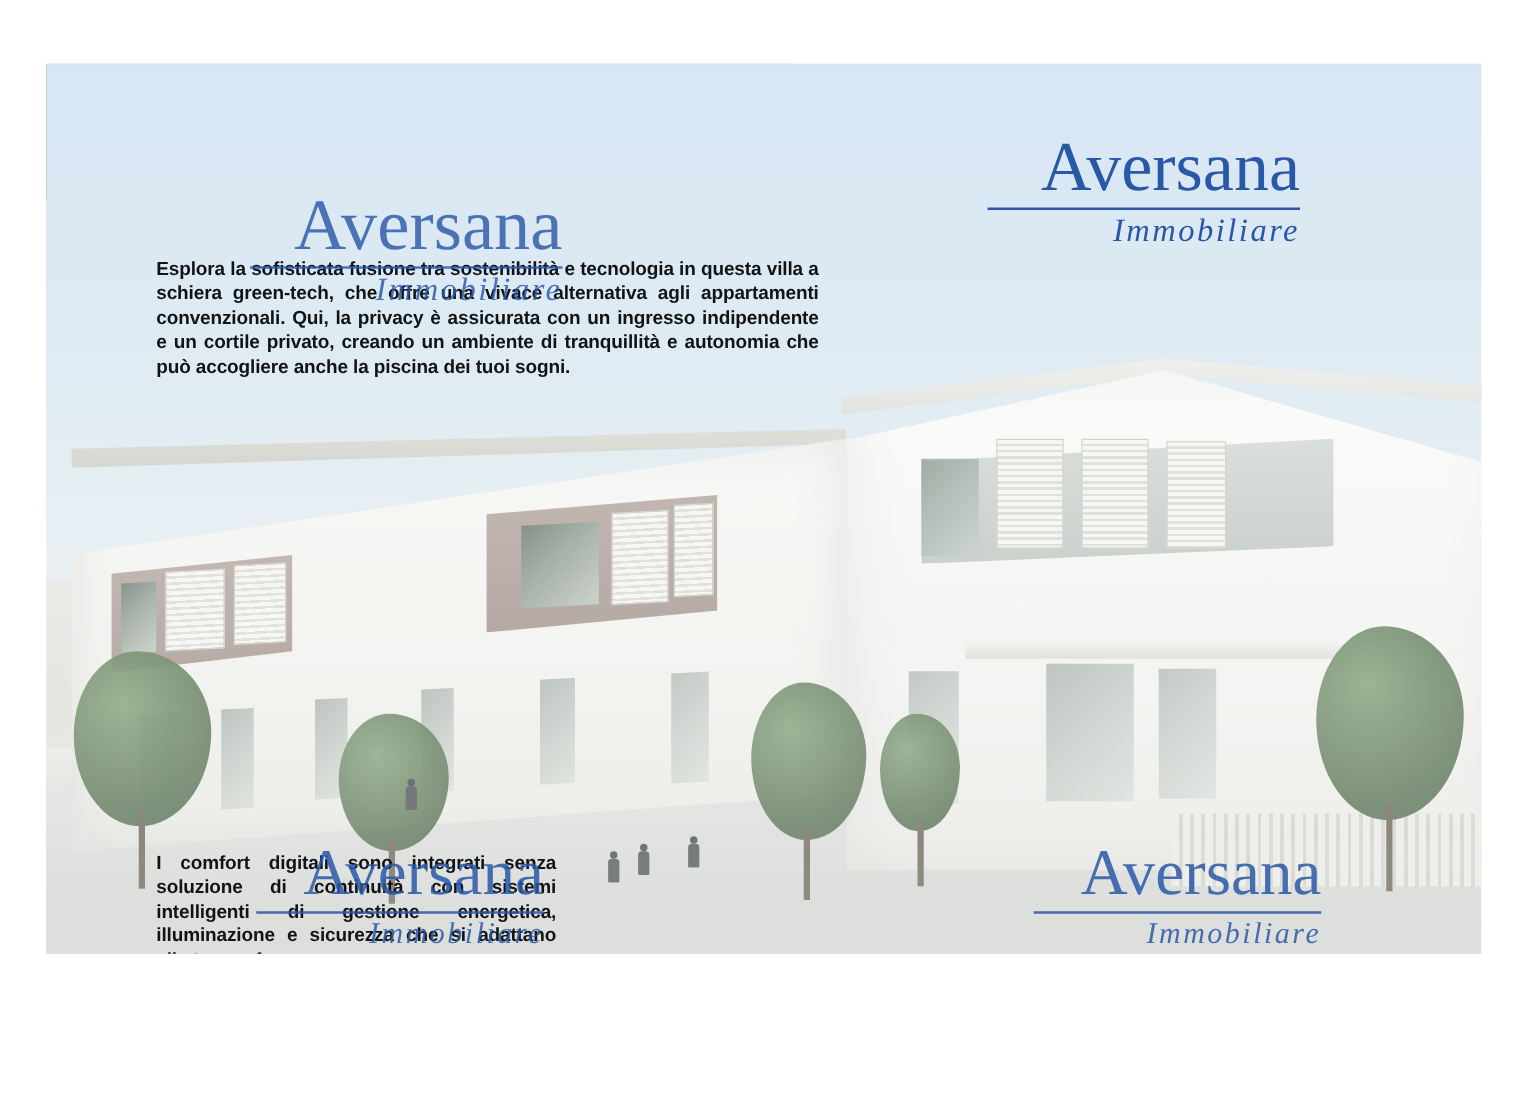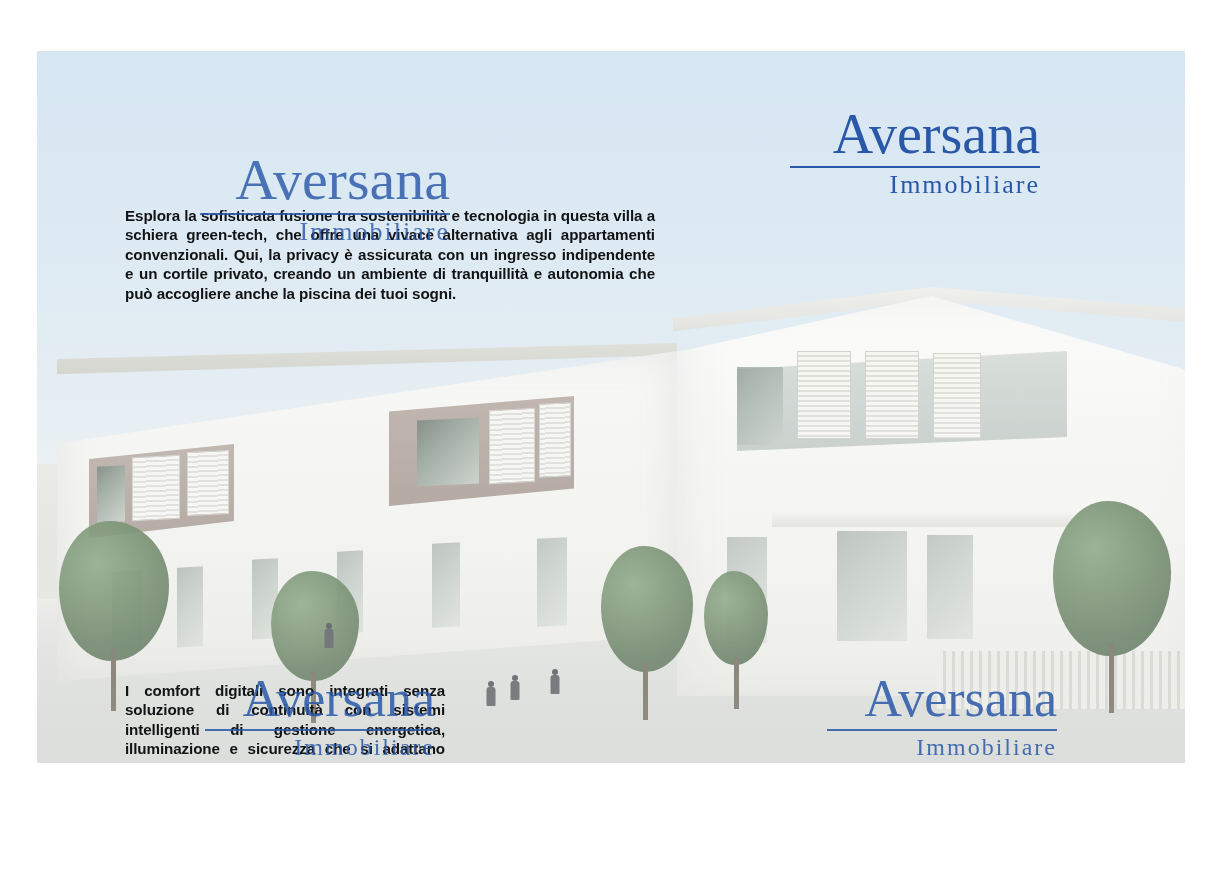--- a/index.html
+++ b/index.html
@@ -229,20 +229,21 @@
   }
   .wm .wm-rule {
     height: 2px;
     background: #2a58a8;
     margin: 4px auto 4px auto;
   }
   .wm .wm-sub {
     font-family: "Liberation Serif", serif;
     line-height: 1;
     white-space: nowrap;
+    font-style: italic;
   }
 
   
   #wm-1 { left: 163px; top: 100px; opacity: 0.82; }
   #wm-1 .wm-main { font-size: 58px; }
   #wm-1 .wm-rule { width: 250px; }
   #wm-1 .wm-sub { font-size: 26px; letter-spacing: 2px; }
 
   
   #wm-2 { left: 790px; top: 106px; opacity: 1; }

